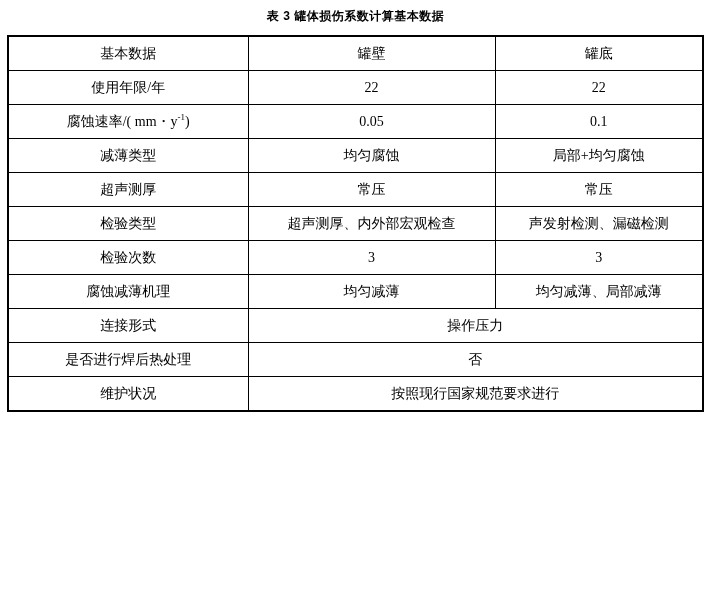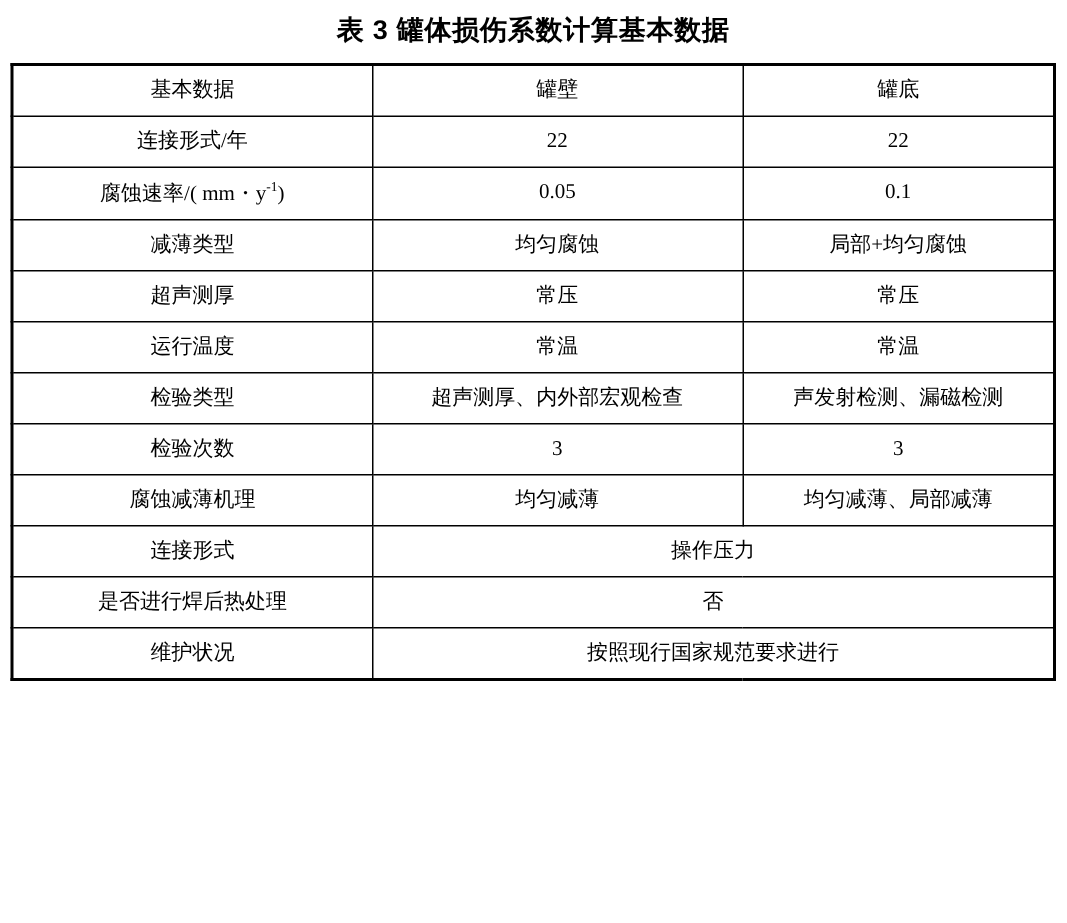--- a/index.html
+++ b/index.html
@@ -15,21 +15,21 @@
     overflow: hidden;
   }
   .page {
     width: 711px;
     height: 615px;
     position: relative;
     box-sizing: border-box;
   }
   .table-title {
     text-align: center;
-    font-size: 18px;
+    font-size: 12px;
     font-weight: bold;
     letter-spacing: 0.5px;
     padding-top: 8px;
     padding-bottom: 10px;
   }
   table.data-table {
     border-collapse: collapse;
     width: 695px;
     margin: 0 auto;
     table-layout: fixed;
@@ -87,21 +87,21 @@
     </colgroup>
     <tbody>
       <tr class="row-head">
         <td>基本数据</td>
         <td>罐壁</td>
         <td>罐底</td>
       </tr>
 
 
       <tr>
-        <td>连接形式/年</td>
+        <td>使用年限/年</td>
         <td>22</td>
         <td>22</td>
       </tr>
 
       <tr>
         <td><span>腐蚀速率/( mm・y<sup>-1</sup>)</span></td>
         <td>0.05</td>
         <td>0.1</td>
       </tr>
 
@@ -110,25 +110,20 @@
         <td>均匀腐蚀</td>
         <td>局部+均匀腐蚀</td>
       </tr>
 
       <tr>
         <td>超声测厚</td>
         <td>常压</td>
         <td>常压</td>
       </tr>
 
-      <tr>
-        <td>运行温度</td>
-        <td>常温</td>
-        <td>常温</td>
-      </tr>
 
       <tr>
         <td>检验类型</td>
         <td>超声测厚、内外部宏观检查</td>
         <td>声发射检测、漏磁检测</td>
       </tr>
 
       <tr>
         <td>检验次数</td>
         <td>3</td>

